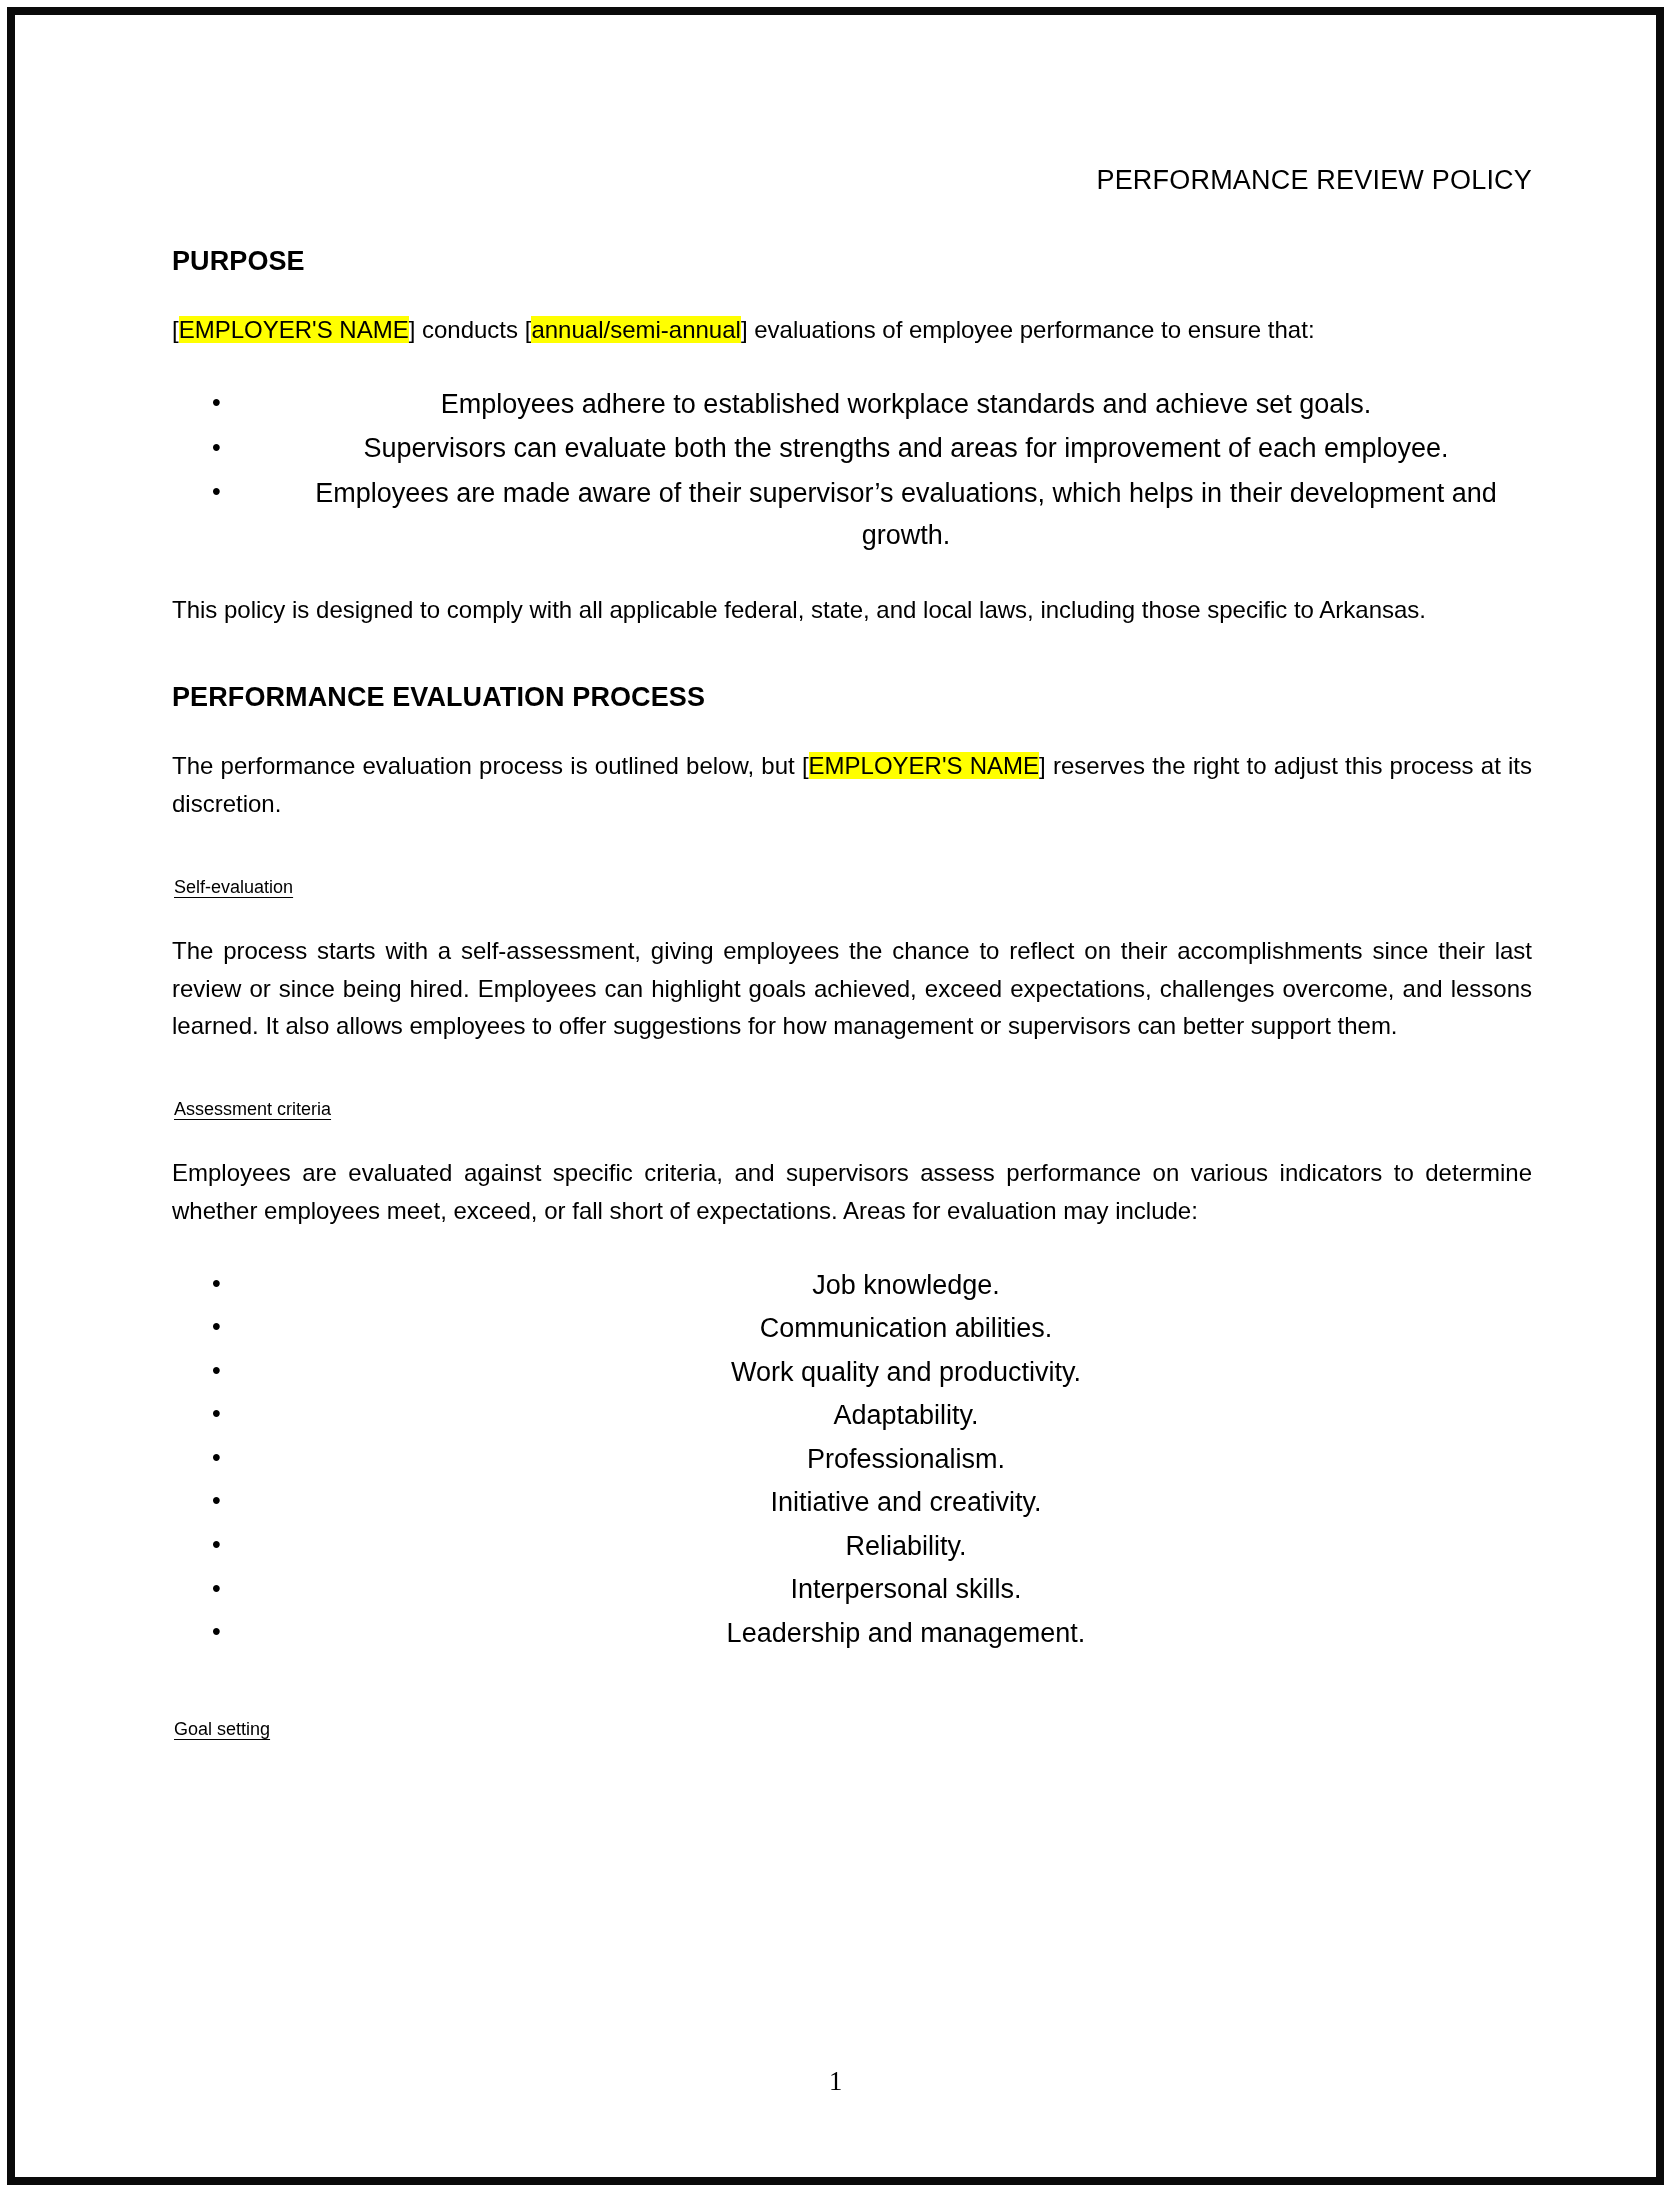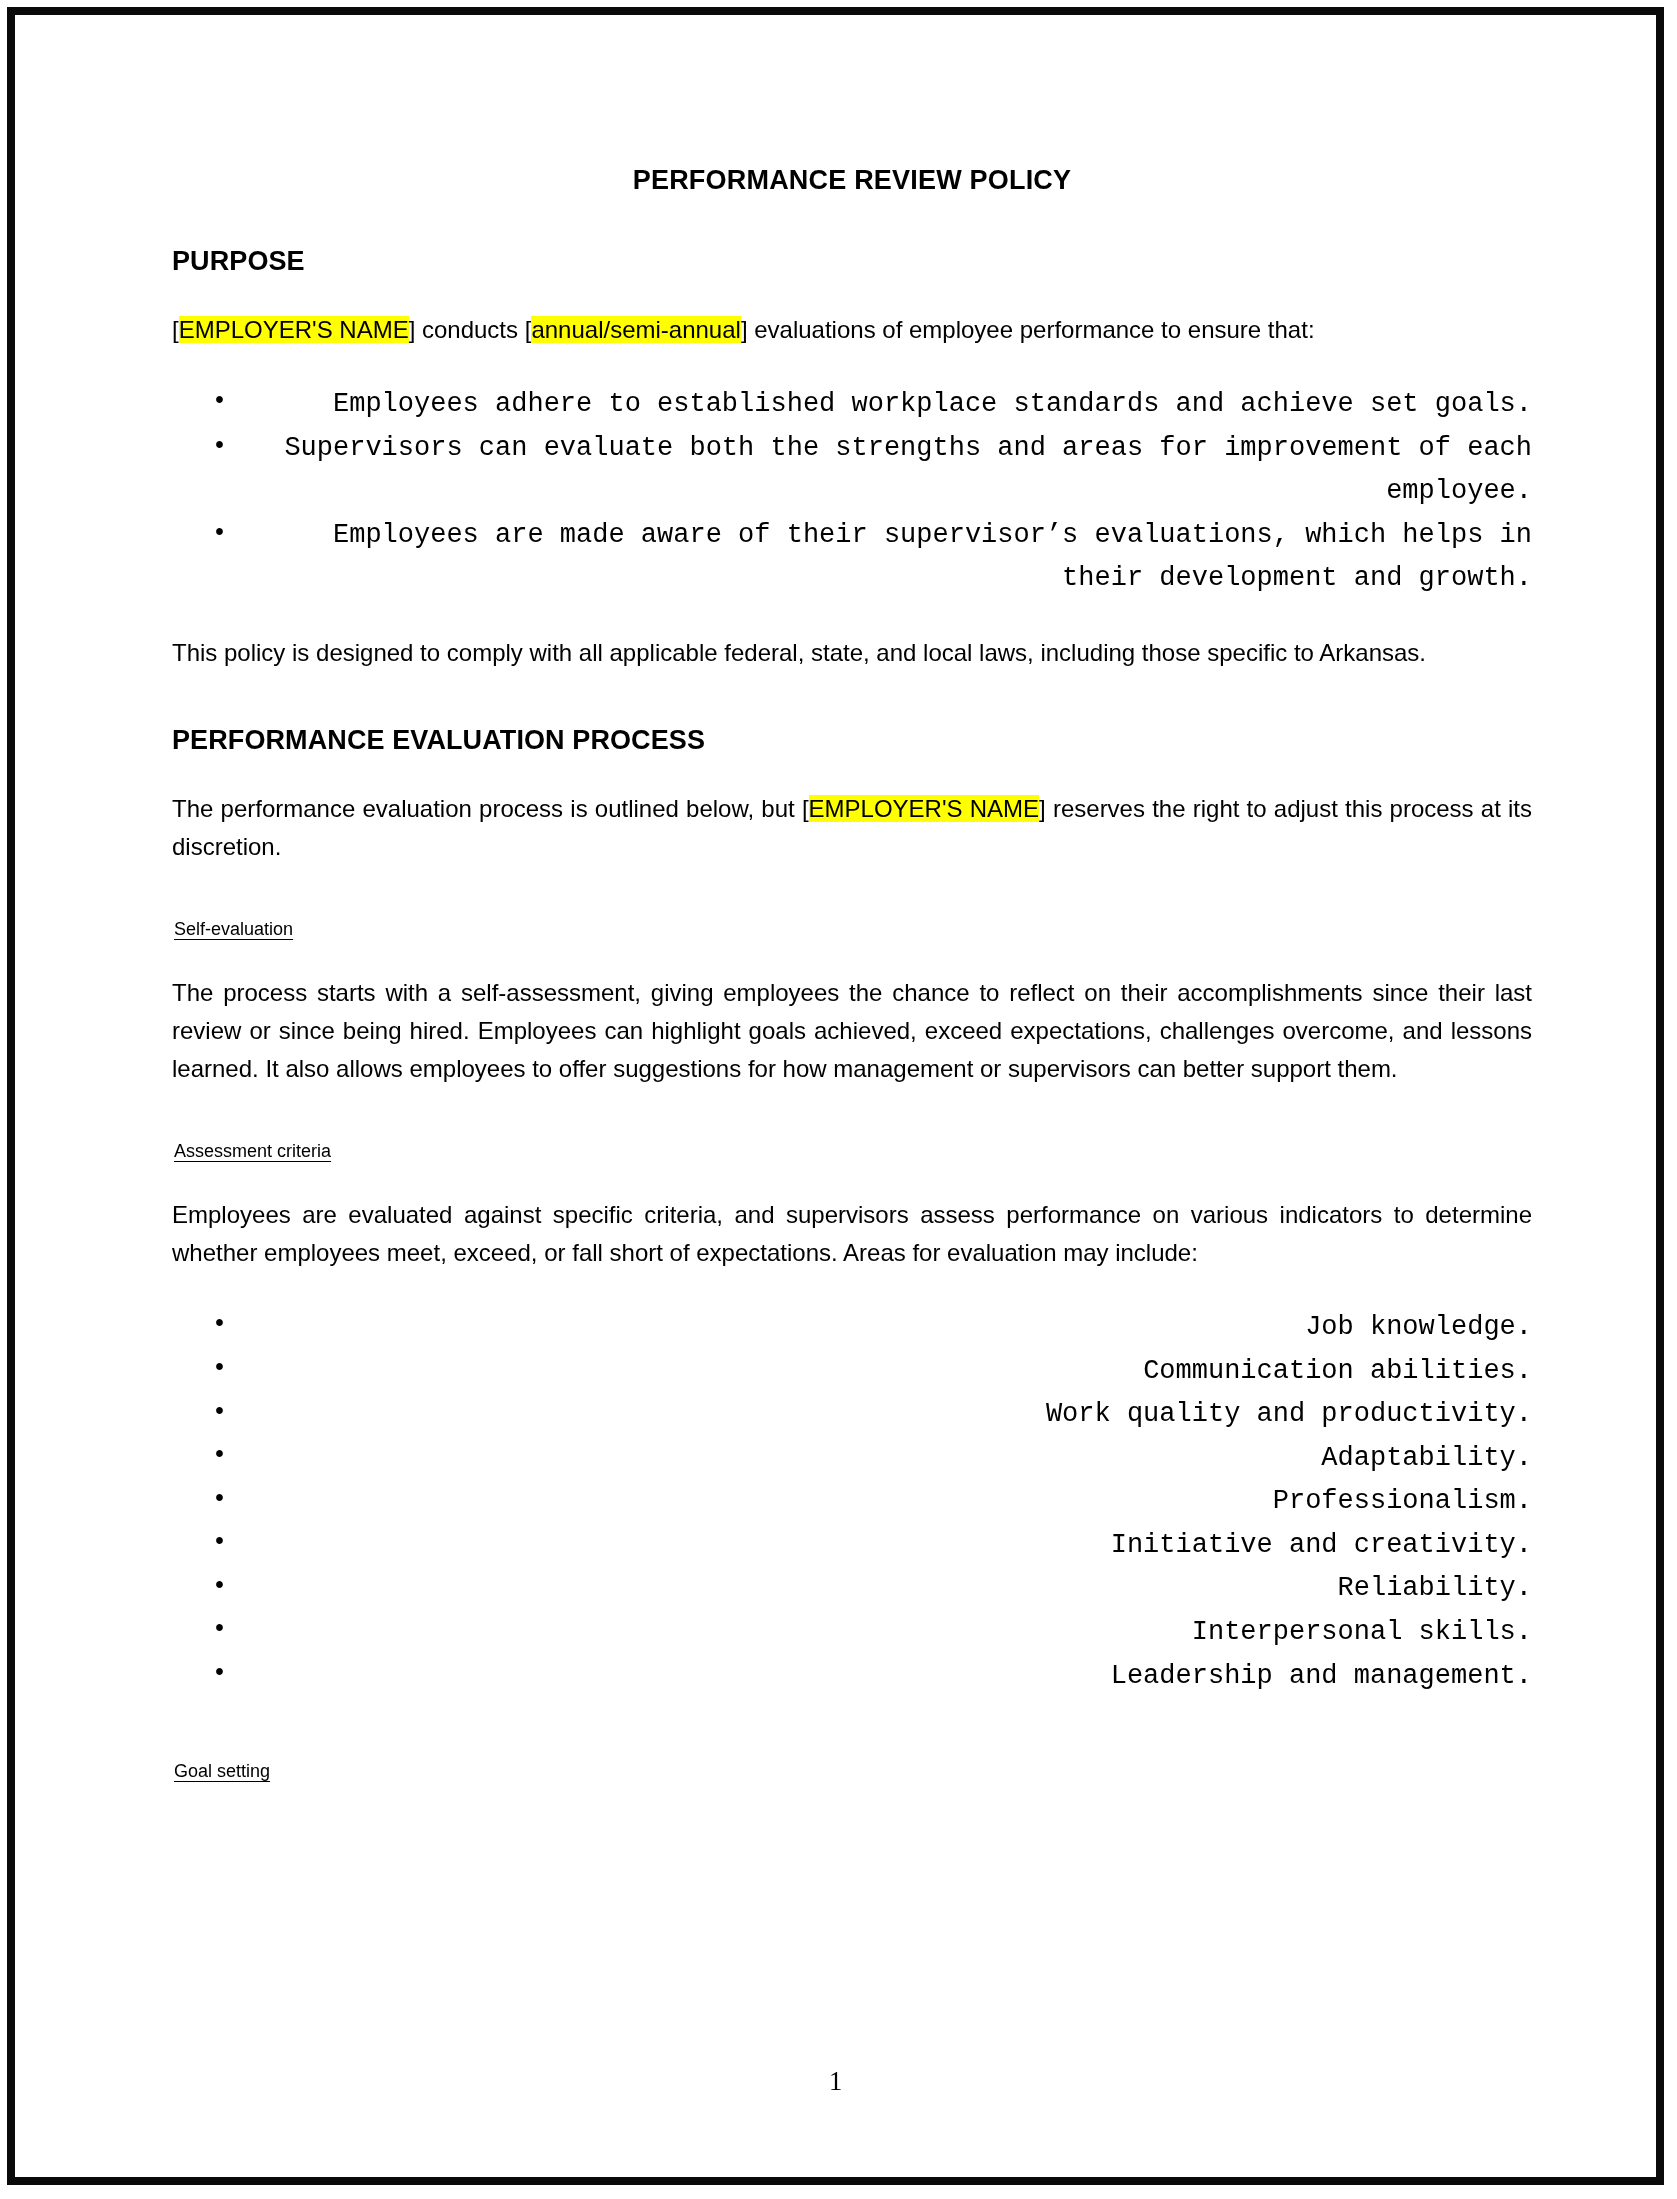--- a/index.html
+++ b/index.html
@@ -37,22 +37,22 @@
 
   
   .content {
     position: absolute;
     left: 157px;
     top: 150px;
     width: 1360px;
   }
 
   .doc-title {
-    text-align: center;
-    font-weight: bold;
+    text-align: right;
+    font-weight: normal;
     font-size: 27px;
     letter-spacing: 0.2px;
     margin: 0 0 50px 0;
   }
 
   .section-heading {
     font-weight: bold;
     font-size: 27px;
     margin: 0 0 34px 0;
     letter-spacing: 0.1px;
@@ -83,22 +83,21 @@
     list-style: none;
     margin: 0 0 34px 0;
     padding: 0;
     font-size: 27px;
     line-height: 1.58;
   }
   ul.bullets li {
     position: relative;
     padding-left: 108px;
     margin-bottom: 1.8px;
-    text-align: right;
-    font-family: Liberation Mono, monospace;
+    text-align: center;
   }
   ul.bullets li::before {
     content: "\2022";
     position: absolute;
     left: 40px;
     top: -1.8px;
     font-size: 25px;
     line-height: 1.68;
   }
   ul.bullets.tight li { margin-bottom: 0.9px; }

